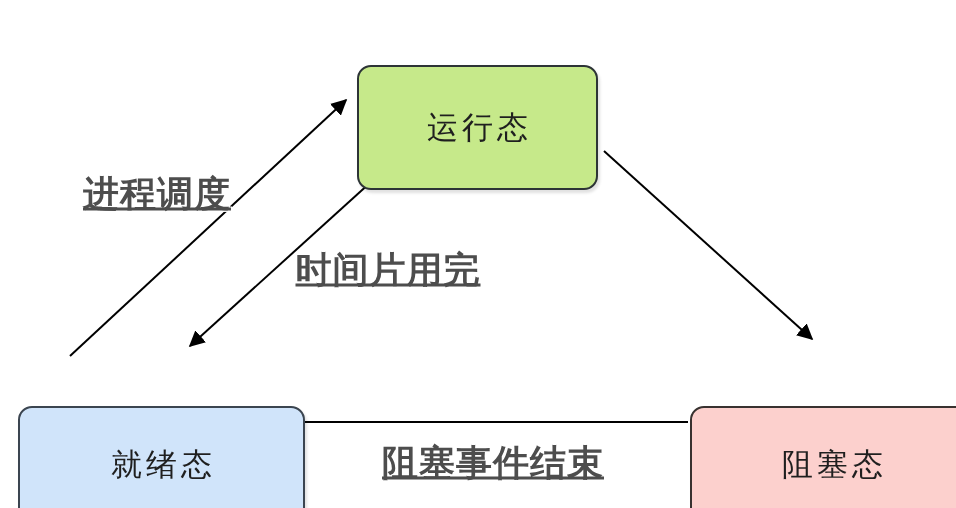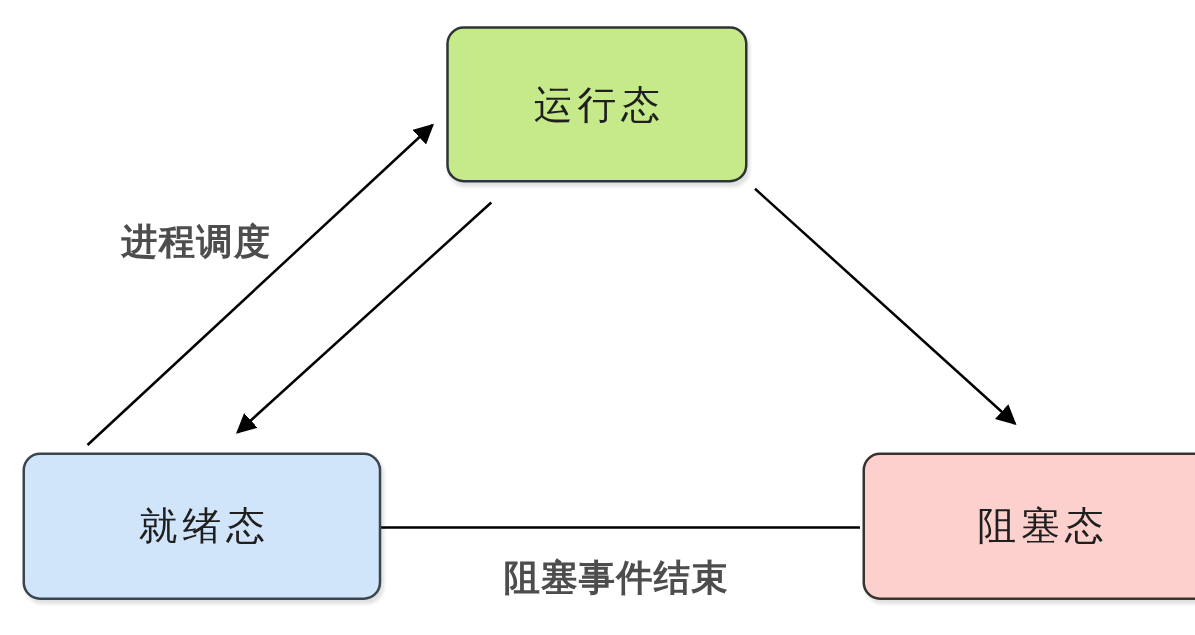--- a/index.html
+++ b/index.html
@@ -30,38 +30,40 @@
     position: absolute;
     display: flex;
     align-items: center;
     justify-content: center;
     border-radius: 14px;
     border: 2px solid #333;
     box-shadow: 2px 3px 3px rgba(0,0,0,0.12);
     font-size: 31px;
     letter-spacing: 4px;
     box-sizing: border-box;
+    margin-top: 44px;
   }
   .node .node-label {
     padding-left: 4px; 
     white-space: nowrap;
   }
   .node-running { left: 357px; top: 21px;  width: 241px; height: 125px; }
   .node-ready   { left: 18px;  top: 362px; width: 287px; height: 118px; font-family: Liberation Mono, monospace; }
   .node-blocked { left: 690px; top: 362px; width: 285px; height: 118px; }
   .edge-label {
     position: absolute;
     transform: translate(-50%, -50%);
-    font-size: 29px;
+    font-size: 36px;
     font-weight: 700;
     white-space: nowrap;
     letter-spacing: 1px;
     text-shadow:
       -1px -1px 0 #fff, 1px -1px 0 #fff,
       -1px  1px 0 #fff, 1px  1px 0 #fff;
+    text-decoration: underline;
   }
   .edge-label-schedule  { left: 157px; top: 194px; }
   .edge-label-timeslice { left: 388px; top: 270px; }
   .edge-label-blockev   { left: 783px; top: 196px; }
   .edge-label-blockend  { left: 493px; top: 463px; }
 </style>
 </head>
 <body>
 
 <div class="canvas">
@@ -85,17 +87,18 @@
   <div class="node node-ready" style="background: rgb(208, 228, 250); border-color: rgb(59, 69, 80); color: rgb(31, 31, 31);">
     <span class="node-label">就绪态</span>
   </div>
 
   <div class="node node-blocked" style="background: rgb(252, 208, 205); border-color: rgb(56, 50, 48); color: rgb(31, 31, 31);">
     <span class="node-label">阻塞态</span>
   </div>
 
   <div class="edge-label edge-label-schedule" style="color: rgb(77, 77, 77);">进程调度</div>
 
+  <div class="edge-label edge-label-timeslice" style="color: rgb(77, 77, 77);">时间片用完</div>
 
 
   <div class="edge-label edge-label-blockend" style="color: rgb(77, 77, 77);">阻塞事件结束</div>
 
 </div>
 
 </body></html>

